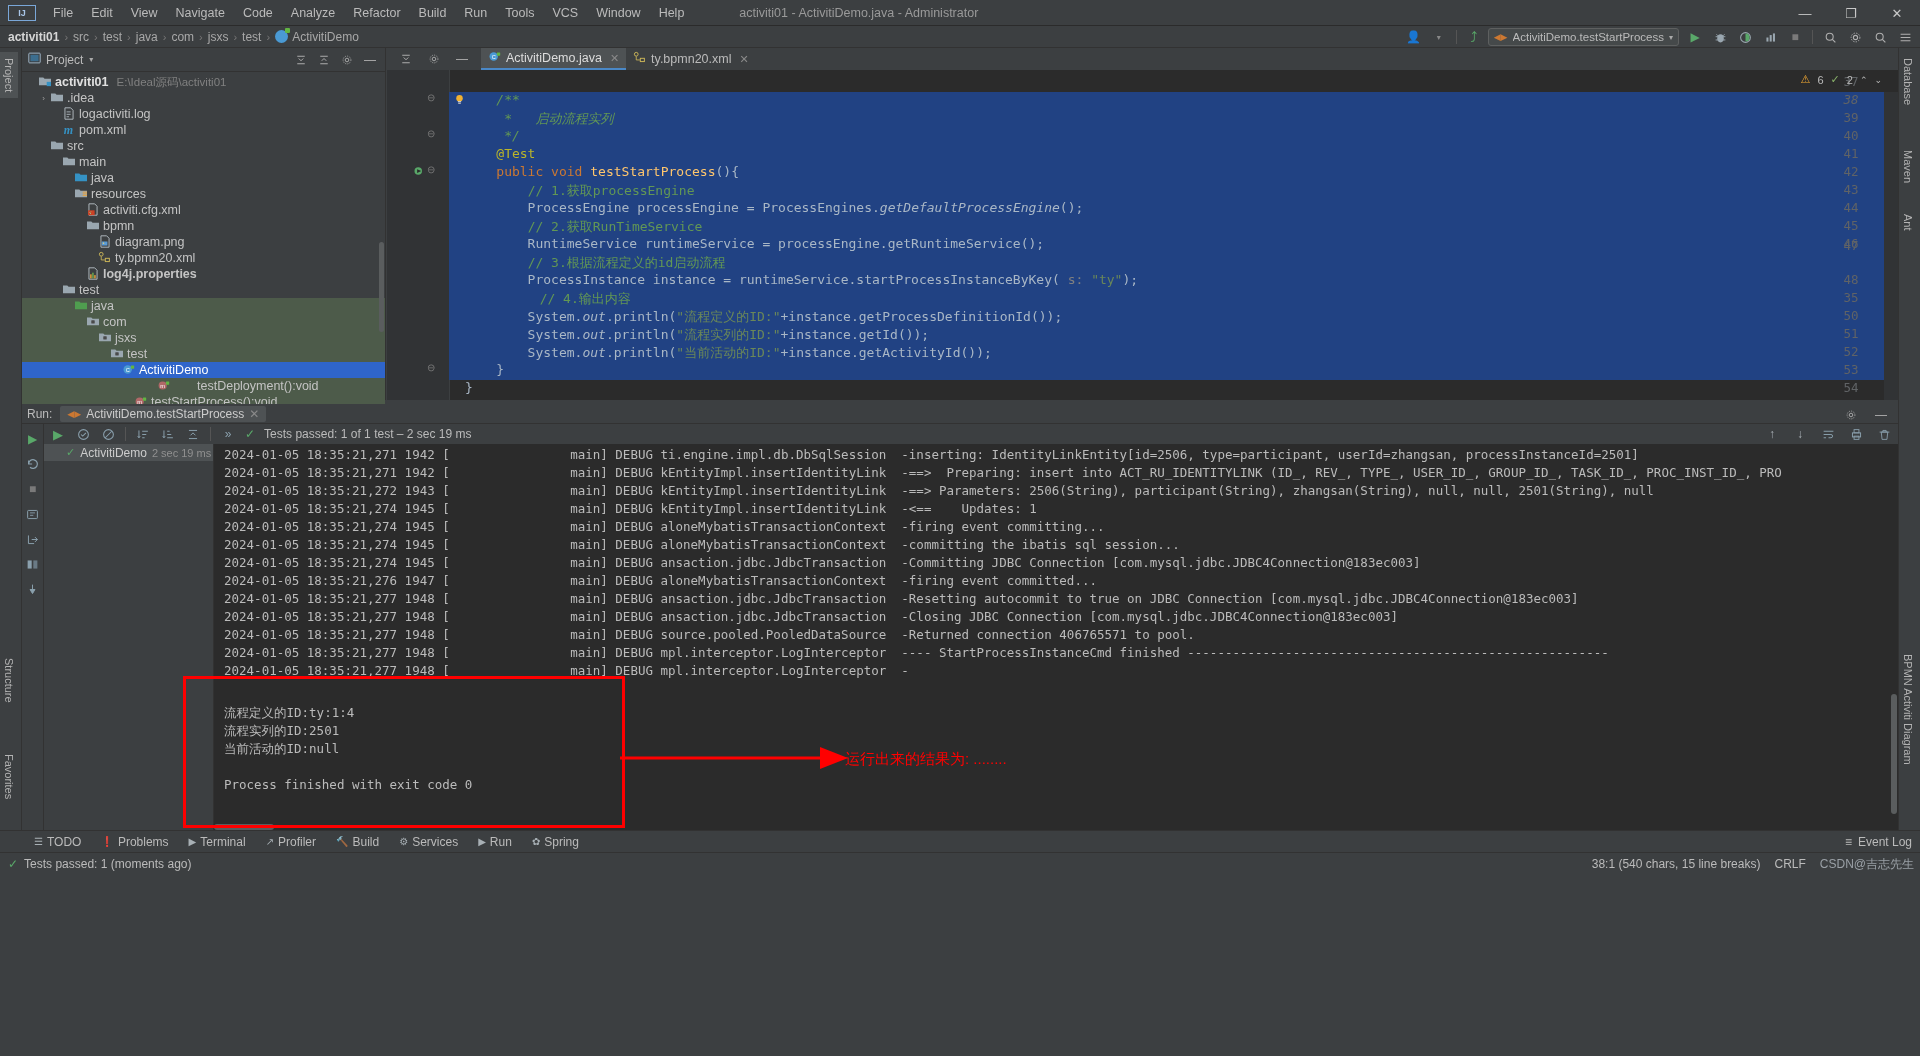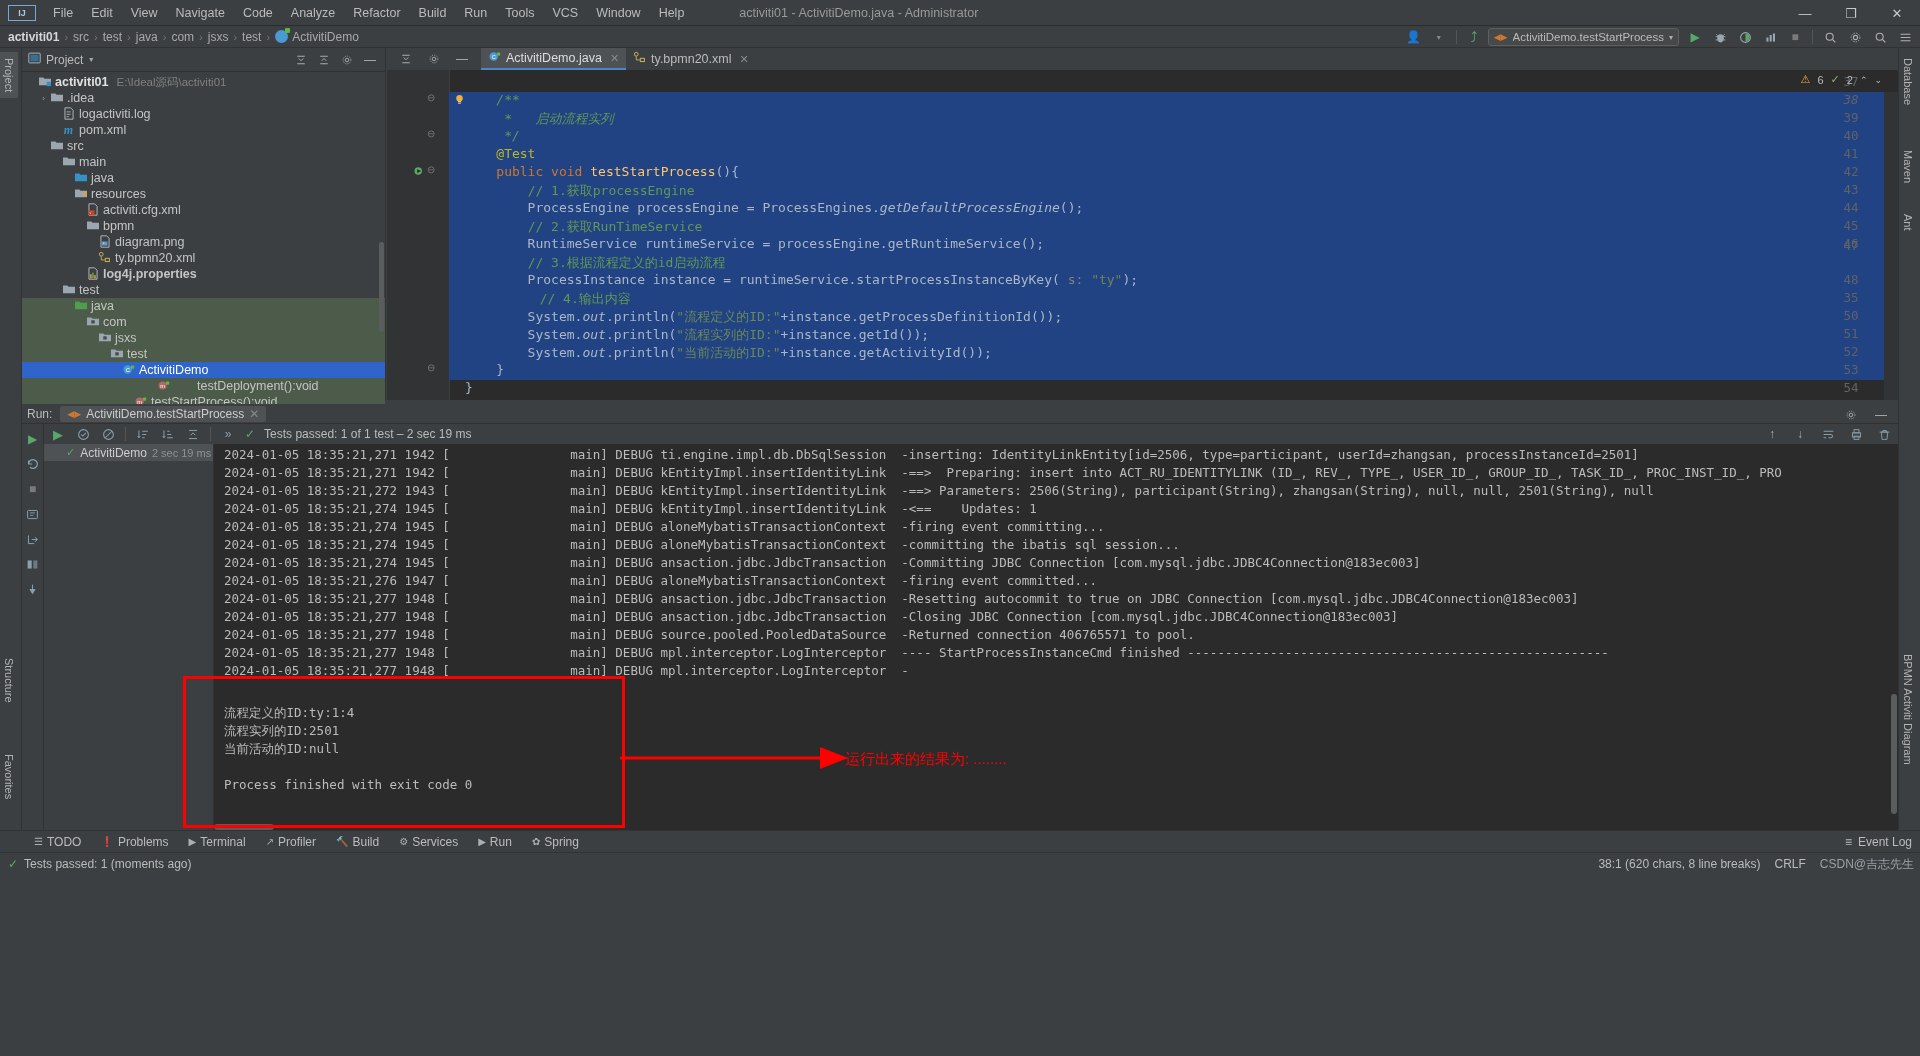--- a/index.html
+++ b/index.html
@@ -862,19 +862,19 @@
     <div class="bottombar-right">
       <span>≡</span>
       <span>Event Log</span>
     </div>
   </div>
 
   <div class="statusbar">
     <span class="check">✓</span>
     <span>Tests passed: 1 (moments ago)</span>
     <span class="status-right">
-      <span>38:1 (620 chars, 8 line breaks)</span>
+      <span>38:1 (540 chars, 15 line breaks)</span>
       <span>CRLF</span>
       <span style="color:#9aa0a6;">CSDN@吉志先生</span>
     </span>
   </div>
 
 </div>
 
 </body></html>

